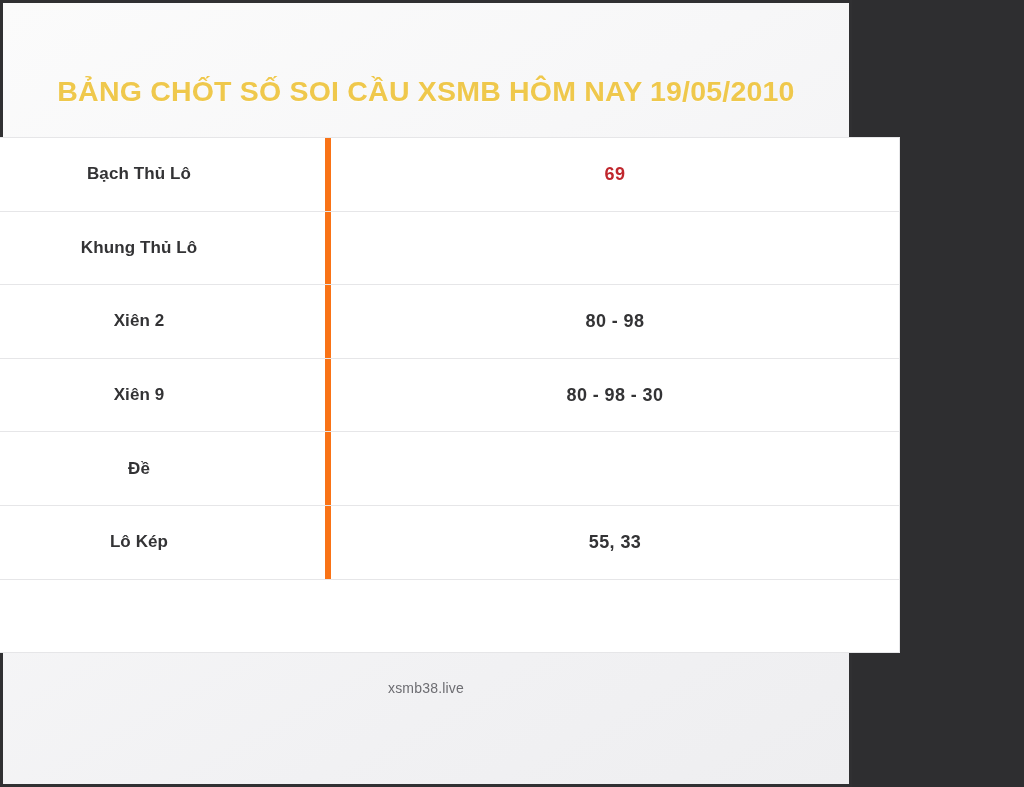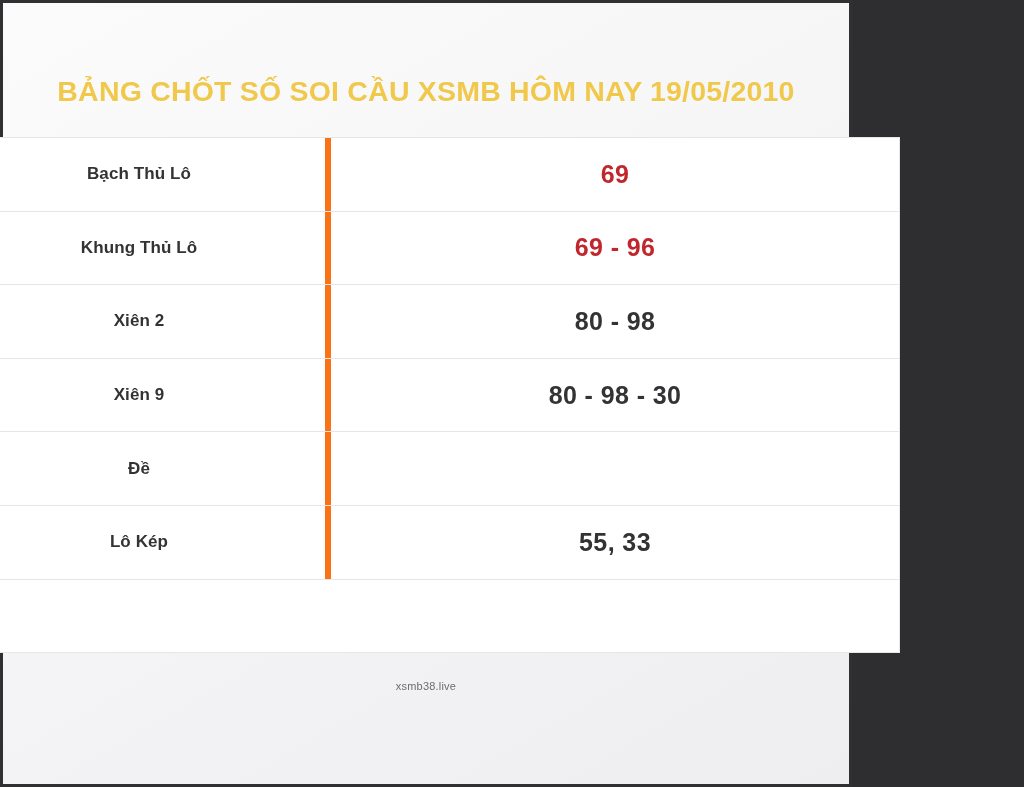--- a/index.html
+++ b/index.html
@@ -73,38 +73,38 @@
     font-weight: bold;
     color: #333335;
     letter-spacing: 0.1px;
   }
 
   .cell-value {
     flex: 1 1 auto;
     display: flex;
     align-items: center;
     justify-content: center;
-    font-size: 25px;
+    font-size: 18px;
     font-weight: bold;
     color: #333335;
     letter-spacing: 0.4px;
   }
 
   .cell-value.accent {
     color: #c0272d;
   }
 
   .cell-value.small {
     font-size: 23px;
   }
 
   
   .footer {
     margin-top: 27px;
-    font-size: 11px;
+    font-size: 14px;
     color: #6d6d72;
     letter-spacing: 0.2px;
   }
 </style>
 </head>
 <body>
 
 <div class="canvas">
 
   <div class="title-wrap">
@@ -113,21 +113,20 @@
 
   <div class="table">
 
     <div class="row">
       <div class="cell-label">Bạch Thủ Lô</div>
       <div class="cell-value accent">69</div>
     </div>
 
     <div class="row">
       <div class="cell-label">Khung Thủ Lô</div>
-      <div class="cell-value accent">69 - 96</div>
     </div>
 
     <div class="row">
       <div class="cell-label">Xiên 2</div>
       <div class="cell-value">80 - 98</div>
     </div>
 
     <div class="row">
       <div class="cell-label">Xiên 9</div>
       <div class="cell-value">80 - 98 - 30</div>

